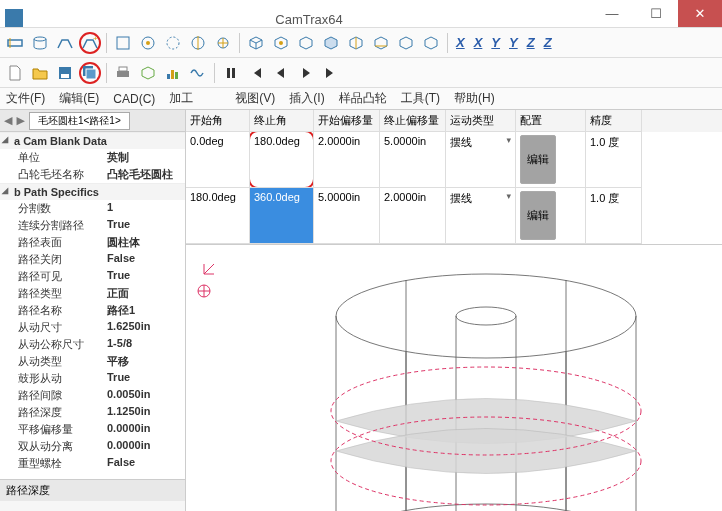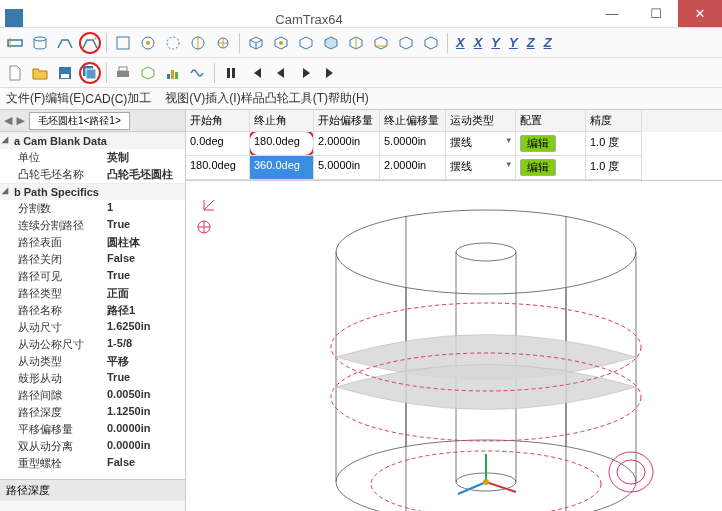--- a/index.html
+++ b/index.html
@@ -9,21 +9,21 @@
 .titlebar .title{flex:1;text-align:center;color:#555;font-size:13px}
 .winbtns{display:flex}
 .winbtn{width:44px;height:28px;display:flex;align-items:center;justify-content:center;color:#555;font-size:13px}
 .winbtn.close{background:#c75050;color:#fff}
 .toolbar{height:30px;background:#fafafa;display:flex;align-items:center;padding:0 4px;gap:3px;border-bottom:1px solid #ddd}
 .tbtn{width:22px;height:22px;display:flex;align-items:center;justify-content:center;position:relative}
 .tbtn svg{width:18px;height:18px}
 .circled{border:2px solid #d22;border-radius:50%}
 .sep{width:1px;height:20px;background:#ccc;margin:0 2px}
 .xlabel{color:#2a5caa;font-size:13px;font-style:italic;font-weight:bold;padding:0 3px;text-decoration:underline}
-.menubar{height:22px;background:#fafafa;display:flex;align-items:center;padding:0 6px;border-bottom:1px solid #ccc;font-size:12px;color:#333}
+.menubar{height:22px;background:#fafafa;display:flex;align-items:center;padding:0 6px;gap:14px;border-bottom:1px solid #ccc;font-size:12px;color:#333}
 .body{display:flex;height:411px}
 .sidebar{width:186px;background:#fff;border-right:1px solid #ccc;display:flex;flex-direction:column}
 .tabrow{height:22px;background:#e8e8e8;display:flex;align-items:center;padding:0 4px;font-size:11px;border-bottom:1px solid #ccc}
 .tabrow .nav{color:#777;margin-right:4px;cursor:pointer}
 .tabrow .tab{background:#fff;border:1px solid #aaa;padding:1px 8px;font-size:10px}
 .proplist{flex:1;overflow:auto;font-size:11px}
 .cat{background:#f4f4f4;padding:2px 4px 2px 14px;position:relative;font-weight:bold;color:#333;border-top:1px solid #eee}
 .cat::before{content:"◢";position:absolute;left:2px;font-size:8px;color:#666}
 .prop{display:flex;padding:1px 4px 1px 18px;color:#333}
 .prop .k{flex:1}
@@ -32,21 +32,21 @@
 .main{flex:1;display:flex;flex-direction:column;background:#fff}
 .grid{border-bottom:1px solid #ccc;background:#fff}
 .ghead,.grow{display:flex;font-size:11px}
 .ghead{background:#f4f4f4}
 .gc{border-right:1px solid #ddd;border-bottom:1px solid #ddd;padding:3px 4px;overflow:hidden;white-space:nowrap}
 .gc.w1{width:64px}.gc.w2{width:64px}.gc.w3{width:66px}.gc.w4{width:66px}.gc.w5{width:70px}.gc.w6{width:56px}
 .gc.sel{background:#3a8de0;color:#fff}
 .gc.oval{position:relative}
 .gc.oval::after{content:"";position:absolute;left:-2px;top:-2px;right:-2px;bottom:-2px;border:2px solid #d22;border-radius:10px;pointer-events:none}
 .gc .dd{float:right;color:#666;font-size:9px}
-.gc .btn{border:1px solid #aaa;background:#84cc16;border-radius:2px;padding:0 6px;display:inline-block}
+.gc .btn{border:1px solid #aaa;background:#a3a3a3;border-radius:2px;padding:16px 6px;display:inline-block}
 .viewport{flex:1;position:relative;background:#fff}
 .viewport svg{width:100%;height:100%}
 </style>
 </head>
 <body>
 
 <div class="titlebar">
   <div class="icon"></div>
   <div class="title">CamTrax64</div>
   <div class="winbtns">

